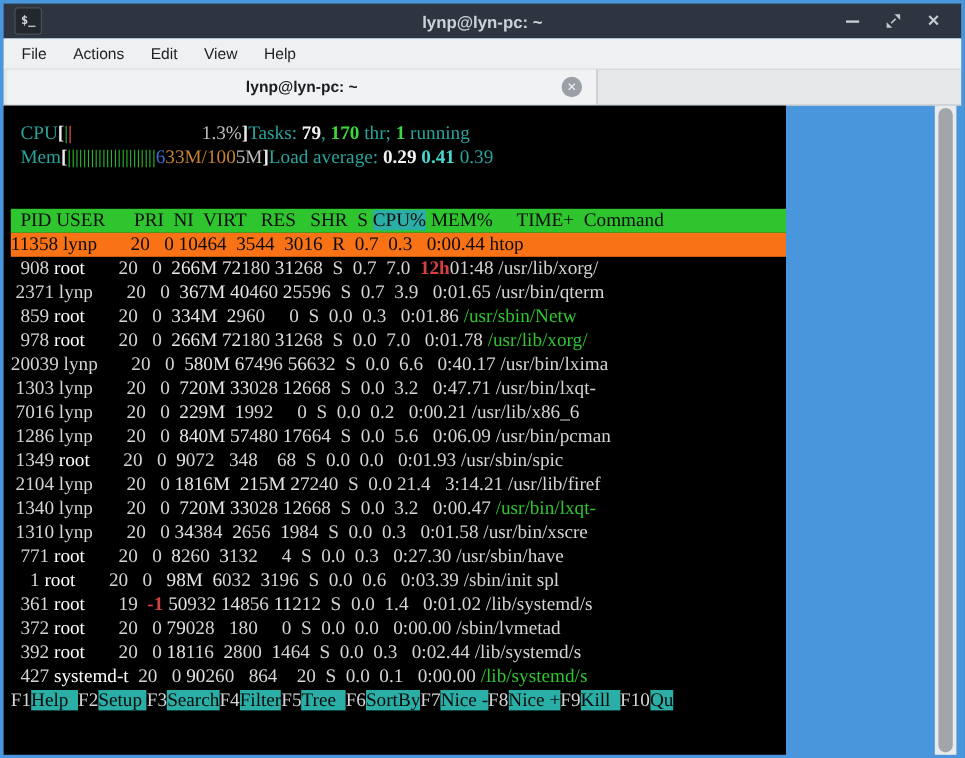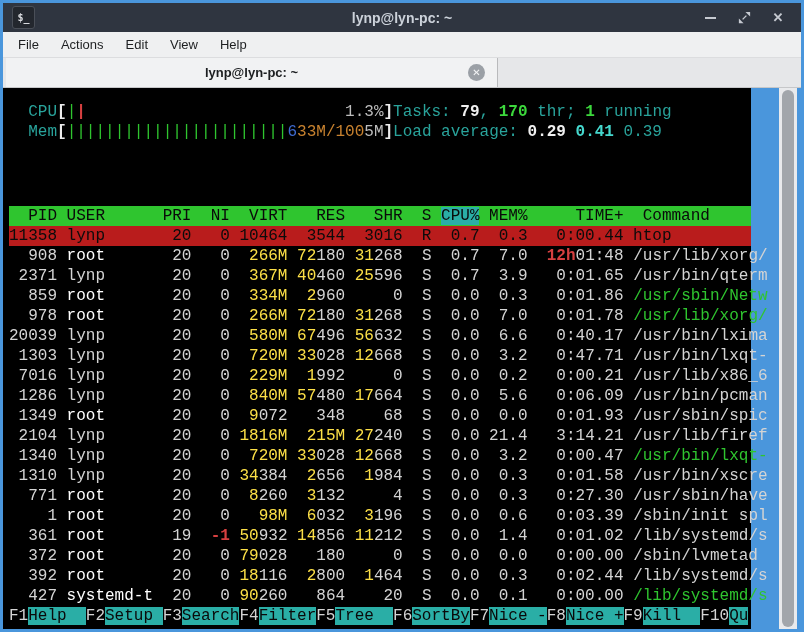--- a/index.html
+++ b/index.html
@@ -19,43 +19,43 @@
   .menu-item{padding:3px 10px;margin-left:2px;color:#1d1f21;font-size:13px;}
   .menu-item:first-child{margin-left:5px;}
   
   #tabbar{left:3px;top:58px;width:798px;height:30px;background:#e6e7e9;border-bottom:1px solid #c6c7c9;box-sizing:border-box;}
   #tab{position:absolute;left:3px;top:0;width:491px;height:29px;background:#f1f2f3;border-right:1px solid #b9babc;
     display:flex;align-items:center;justify-content:center;}
   #tab-label{color:#1c1e20;font-size:13px;font-weight:bold;}
   #tab-close{position:absolute;right:12px;top:6px;width:17px;height:17px;border-radius:50%;background:#9ba0a6;
     color:#f4f5f6;font-size:10px;display:flex;align-items:center;justify-content:center;}
   
-  #terminal{left:3px;top:88px;width:748px;height:541px;background:#000;box-sizing:border-box;
-    padding:14px 0 0 6px;font-family:Liberation Mono, monospace;font-size:16px;}
+  #terminal{left:3px;top:88px;width:652px;height:541px;background:#000;box-sizing:border-box;
+    padding:14px 0 0 6px;font-family:Liberation Serif, serif;font-size:16px;}
   .tline{height:20px;line-height:20px;white-space:pre;}
   .spacer{height:32px;}
   .tline span{display:inline;}
   .c-w{color:#d4d4d4;}
   .c-wb{color:#f0f0f0;font-weight:bold;}
   .c-gray{color:#ffffff;}
   .c-mgray{color:#bdbdbd;}
   .c-cyan{color:#29a39b;}
   .c-brcyanb{color:#45d8ce;font-weight:bold;}
-  .c-c{color:#fde047;}
+  .c-c{color:#e5e5e5;}
   .c-green{color:#2fc52f;}
   .c-greenb{color:#3cd83c;font-weight:bold;}
   .c-red{color:#d64040;font-weight:bold;}
   .c-blue{color:#3f6ad0;}
   .c-orange{color:#c8822f;}
   .c-br{color:#ececec;font-weight:bold;}
   .c-h{color:#0a0a0a;}
   .c-hs{color:#0a0a0a;background:#2aaea6;}
   .c-fk{color:#0a0a0a;background:#2aaea6;}
-  .tline.hdr{background:#2fc52f;margin-top:32px;}
-  .tline.selected{background:#b91c1c;}
+  .tline.hdr{background:#2fc52f;}
+  .tline.selected{background:#f97316;}
   .tline.selected span{color:#0b0b0b;font-weight:normal;}
   
   #scrollbar{left:779px;top:88px;width:18px;height:541px;background:#e9eaec;}
   #scroll-thumb{position:absolute;left:3px;top:2px;width:12px;height:537px;background:#a2a6ab;border-radius:6px;}
 </style>
 </head>
 <body>
 
 <div id="titlebar" class="abs">
   <div id="app-icon">

